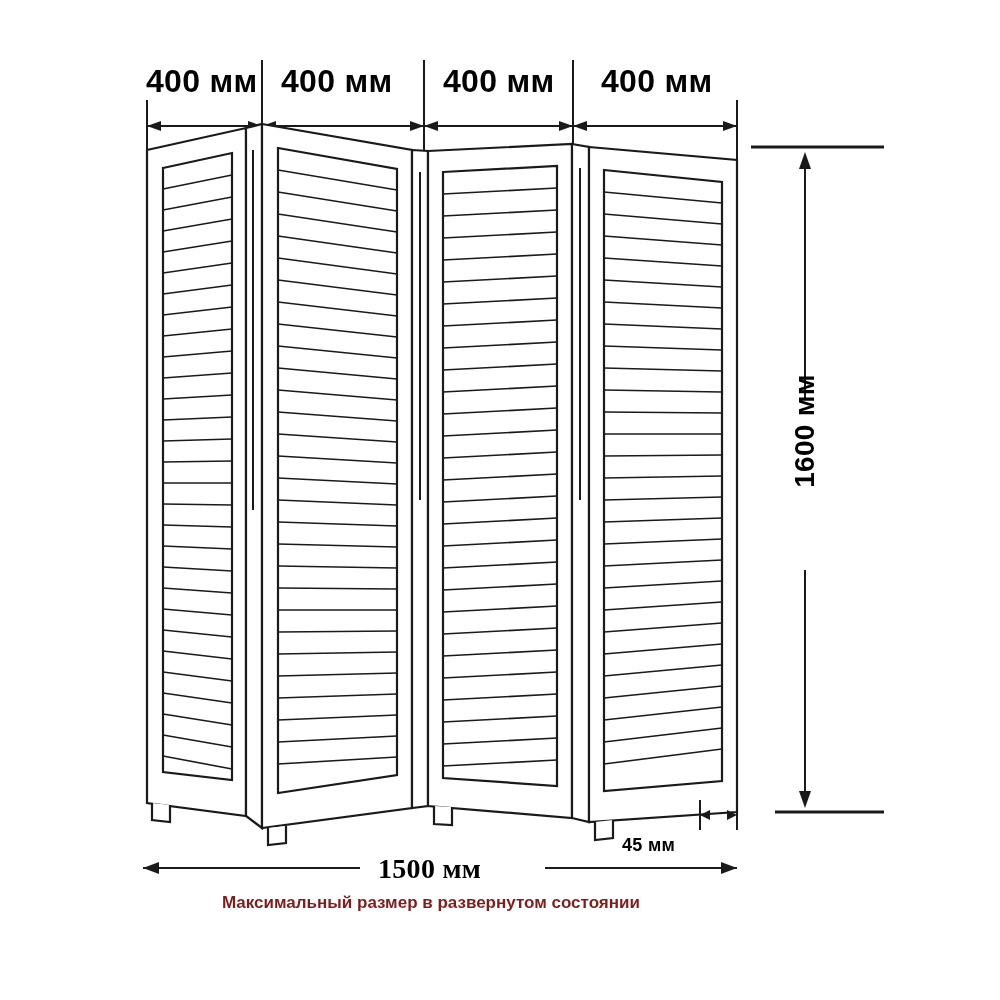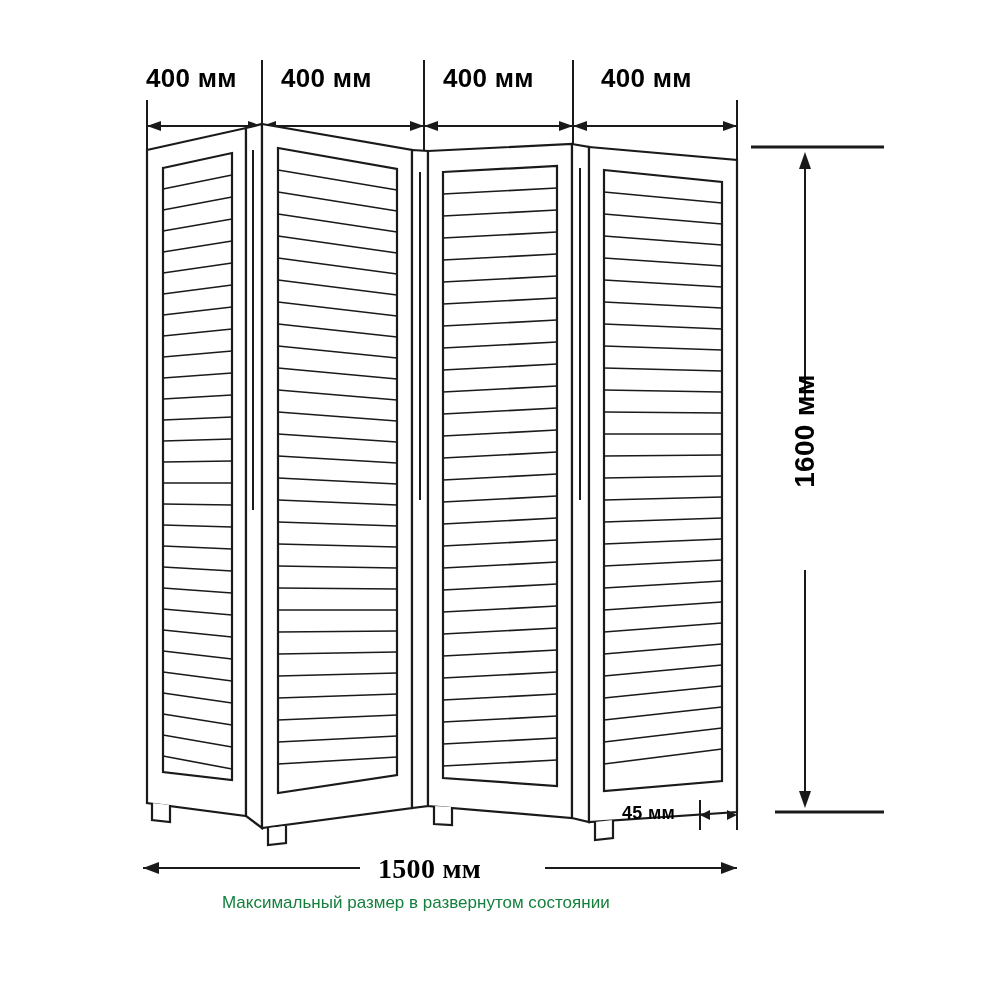--- a/index.html
+++ b/index.html
@@ -25,38 +25,39 @@
     top: 0;
   }
   .dim-label {
     position: absolute;
     font-weight: bold;
     color: #000000;
     white-space: nowrap;
     letter-spacing: 0.3px;
   }
   .top-dim {
-    font-size: 26px;
+    font-size: 32px;
   }
   .bottom-dim {
     font-size: 28px;
     font-family: Liberation Serif, serif;
   }
   .small-dim {
     font-size: 18px;
+    margin-top: 32px;
   }
   .side-dim {
     font-size: 28px;
     transform-origin: center center;
   }
   .caption {
     position: absolute;
     font-size: 17px;
-    font-weight: normal;
-    color: #15803d;
+    font-weight: bold;
+    color: #7f1d1d;
     white-space: nowrap;
   }
 </style>
 </head>
 <body>
 
 <div id="stage">
 
   <svg id="drawing" width="1000" height="1000" viewBox="0 0 1000 1000">
 

